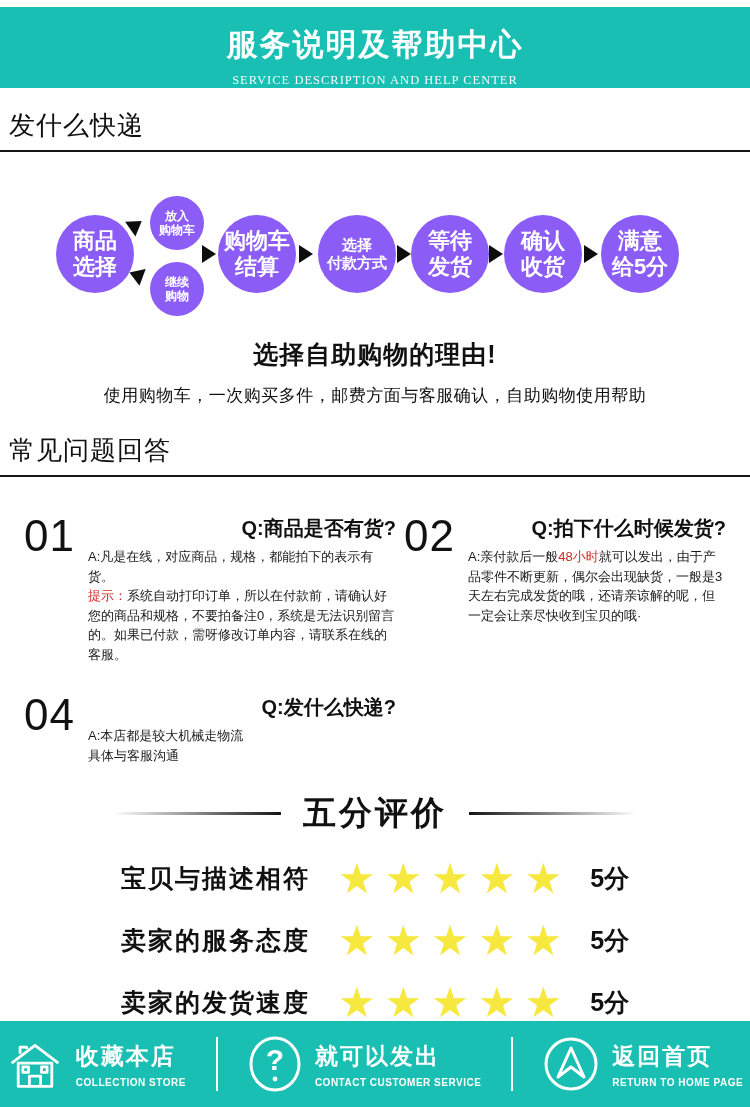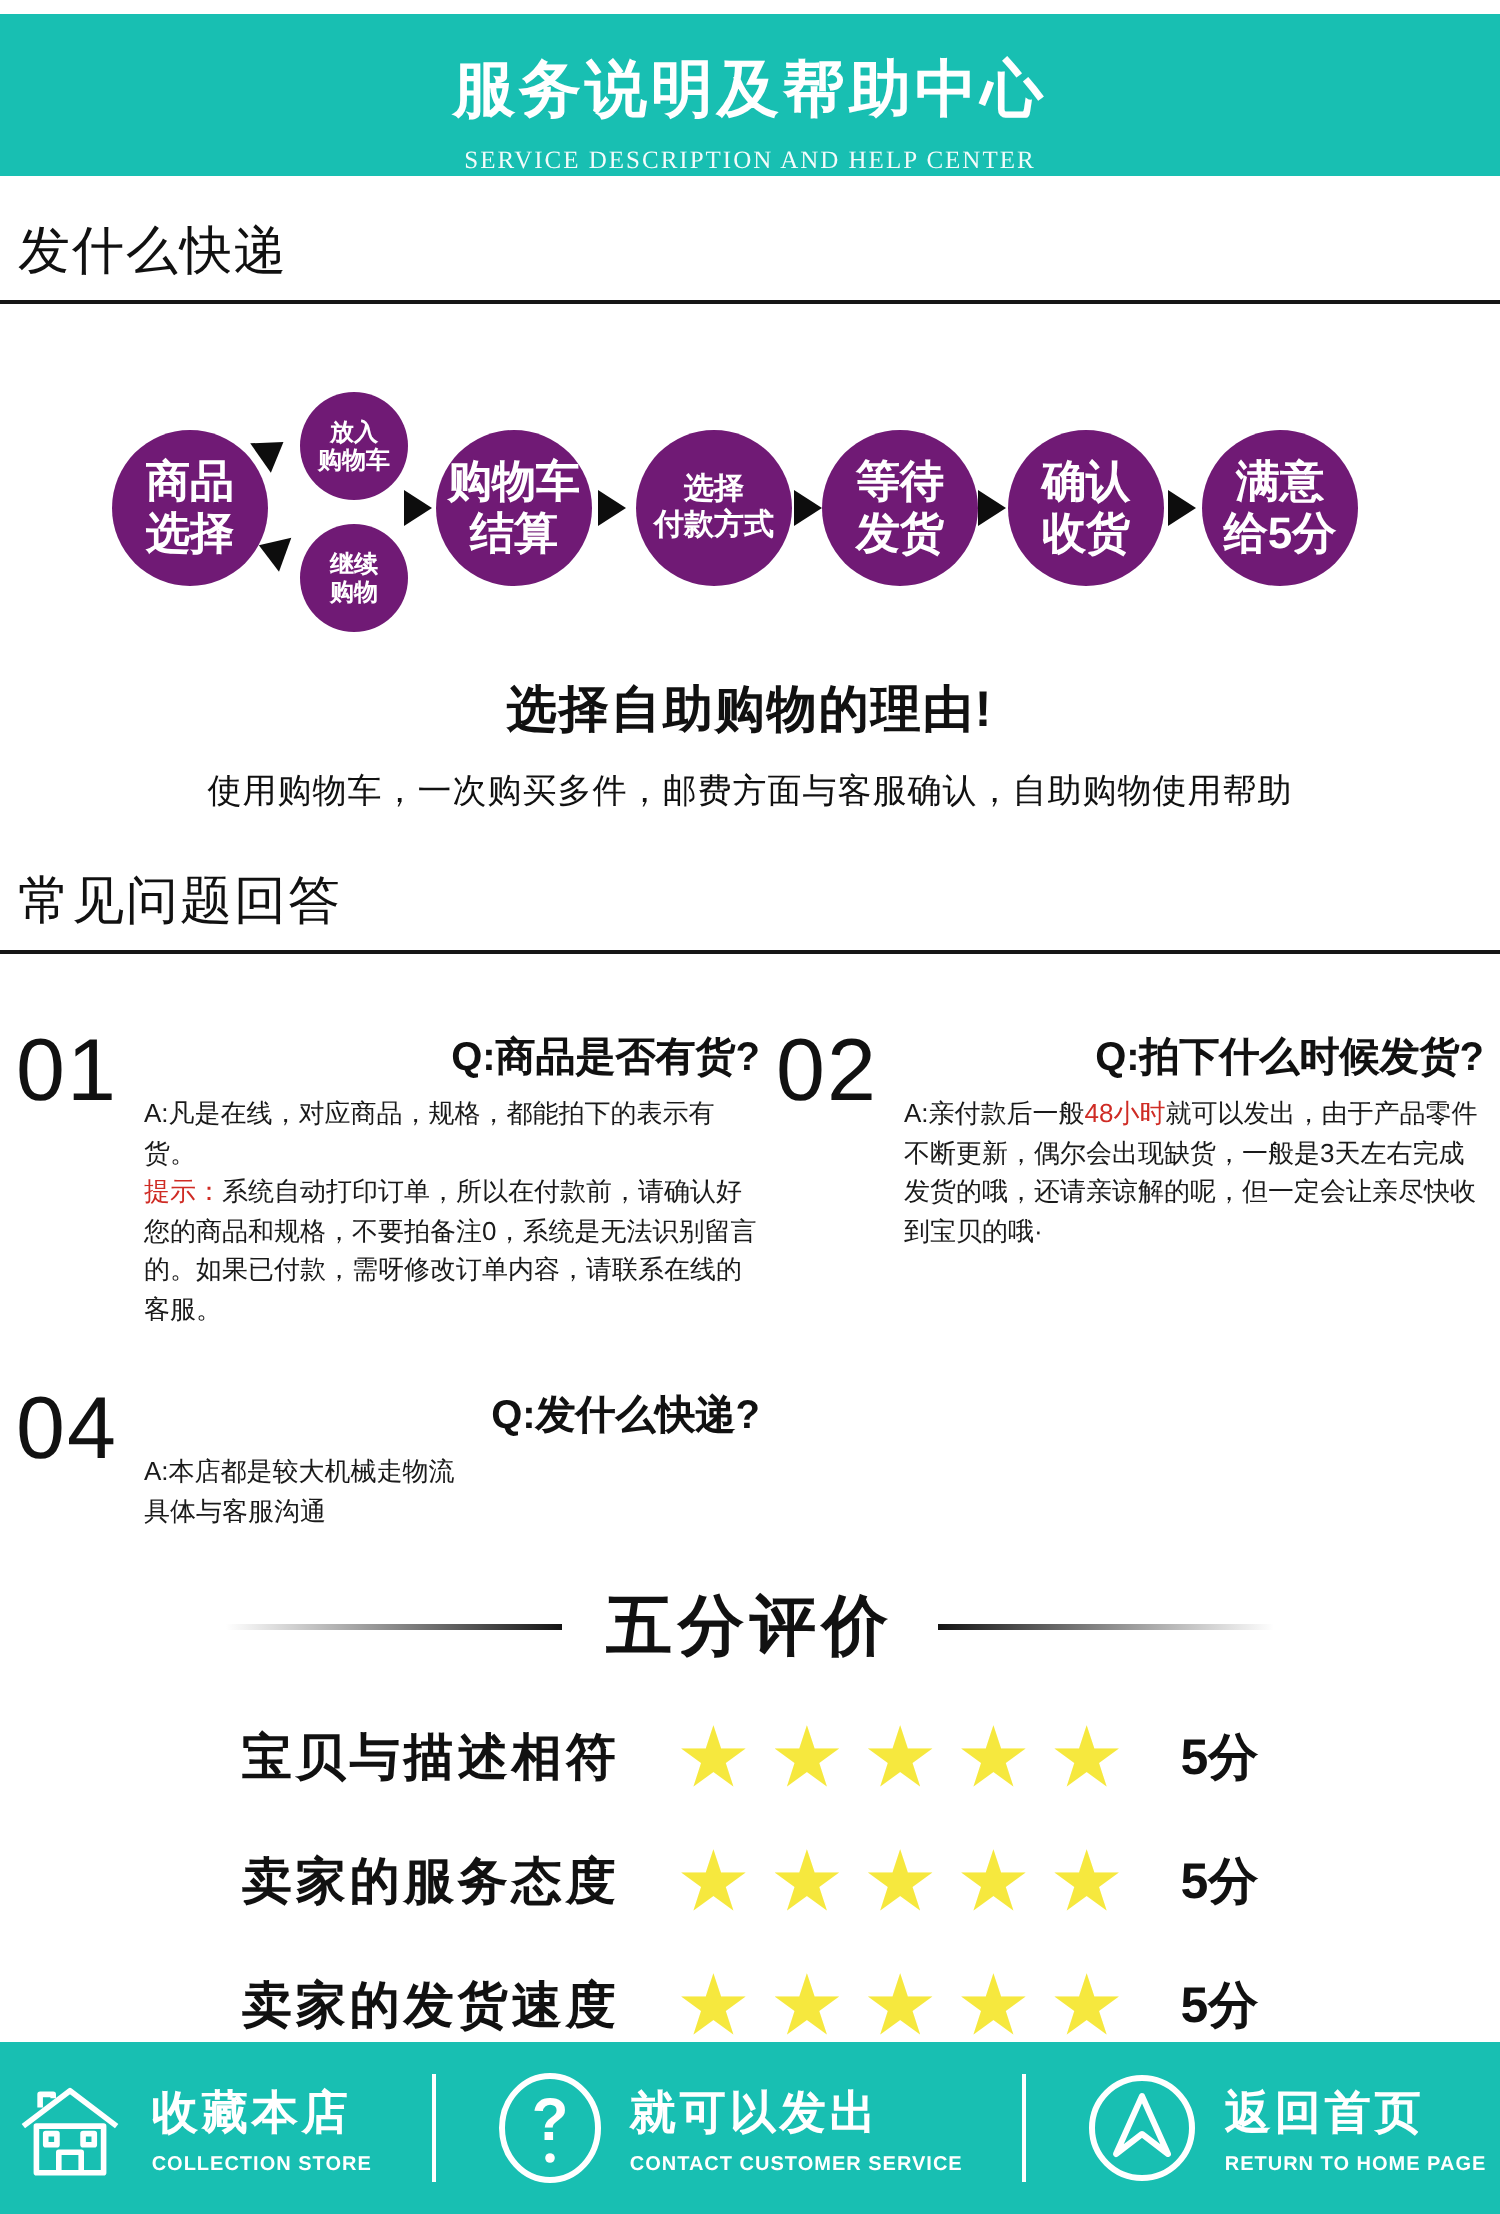--- a/index.html
+++ b/index.html
@@ -14,37 +14,37 @@
   .hdr{margin-top:7px; height:95px; background:var(--teal); color:#fff; text-align:center; padding-top:17px;}
   .hdr-title{font-size:31px; font-weight:bold; letter-spacing:2px;}
   .hdr-sub{font-size:12.5px; margin-top:7px; letter-spacing:1px; opacity:.95;font-family:Liberation Serif, serif;}
 
   
   .sec-title{font-size:26px; font-weight:500; margin:20px 0 7px 9px; letter-spacing:1px;}
   .rule{height:2px; background:#161616; width:100%;}
 
   
   .flow{position:relative; height:172px; width:750px;}
-  .bubble{position:absolute; background:#701a75; color:#fff; border-radius:50%;
+  .bubble{position:absolute; background:#8b5cf6; color:#fff; border-radius:50%;
           display:flex; flex-direction:column; align-items:center; justify-content:center;
           text-align:center; line-height:1.18; font-weight:bold;}
   .bubble.big{width:78px; height:78px; top:63px; font-size:22px;}
   .bubble.small{width:54px; height:54px; left:150px; font-size:12px;}
   .tri{position:absolute; width:0; height:0;
        border-top:9px solid transparent; border-bottom:9px solid transparent;
        border-left:14px solid #0d0d0d;}
 
   
   .reason{text-align:center; margin-top:14px;}
   .reason-title{font-size:25px; font-weight:bold; letter-spacing:1px;}
   .reason-sub{font-size:17px; margin-top:13px; letter-spacing:.5px;}
 
   
   .faq-grid{display:grid; grid-template-columns:372px 1fr; column-gap:8px; row-gap:30px;
-            padding:0 8px; margin-top:38px;}
+            padding:0 24px; margin-top:38px;}
   .faq-item{display:flex;}
   .faq-num{width:58px; flex:none; font-size:44px; font-weight:500; line-height:.95; letter-spacing:1px;}
   .faq-body{flex:1; padding-left:6px;}
   .faq-q{font-size:20px; font-weight:bold;text-align:right;}
   .faq-a{font-size:13px; line-height:1.5; margin-top:5px; white-space:pre-line; color:#1a1a1a;}
   .faq-a .red{color:var(--red);}
 
   
   .rate-hd{display:flex; align-items:center; justify-content:center; gap:22px; margin-top:26px;}
   .dline{height:3px; width:168px; flex:none;}

